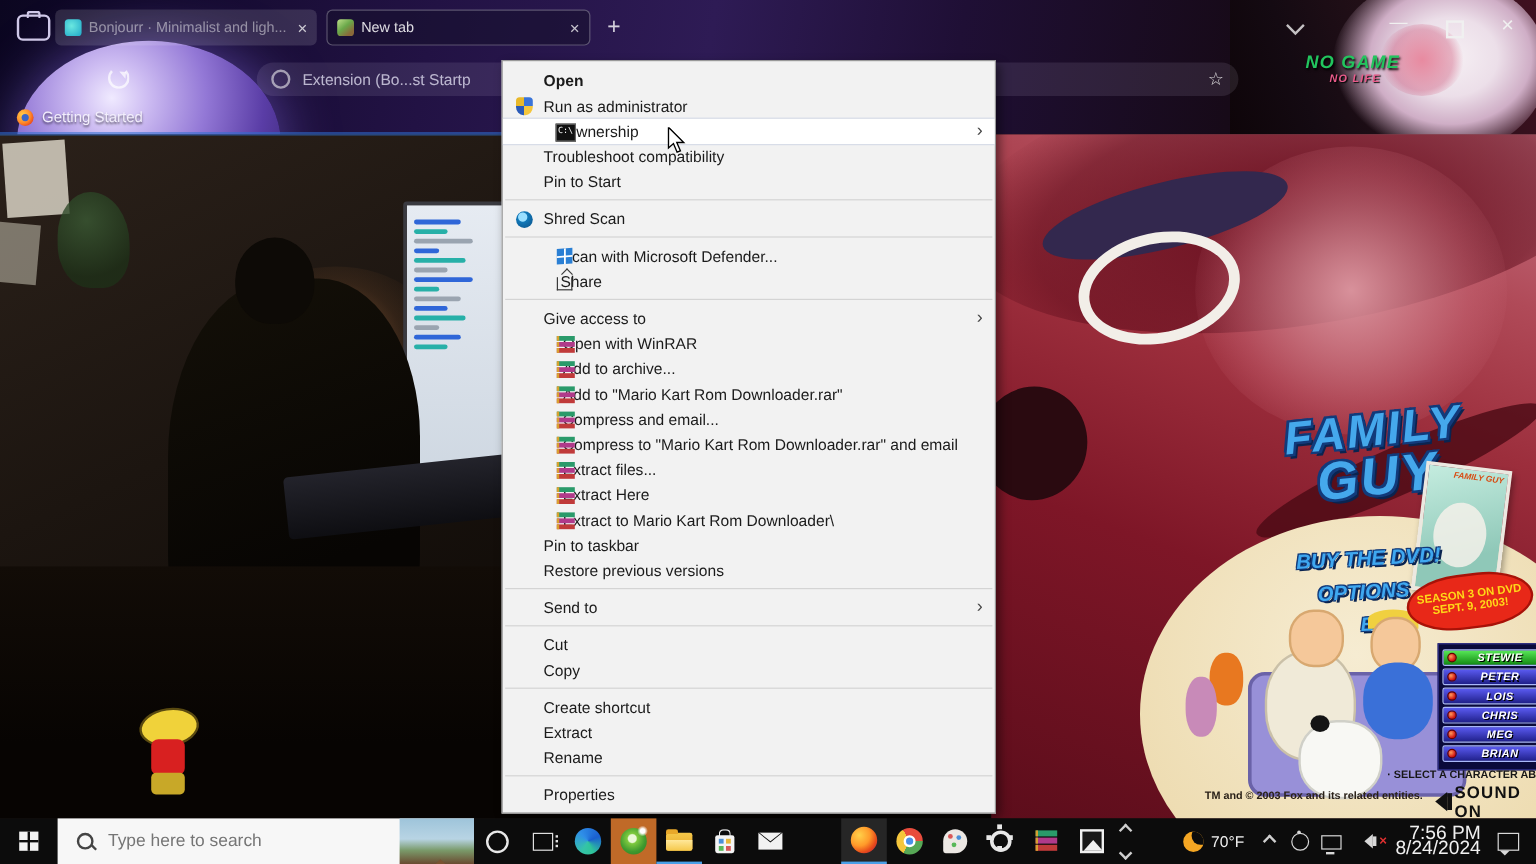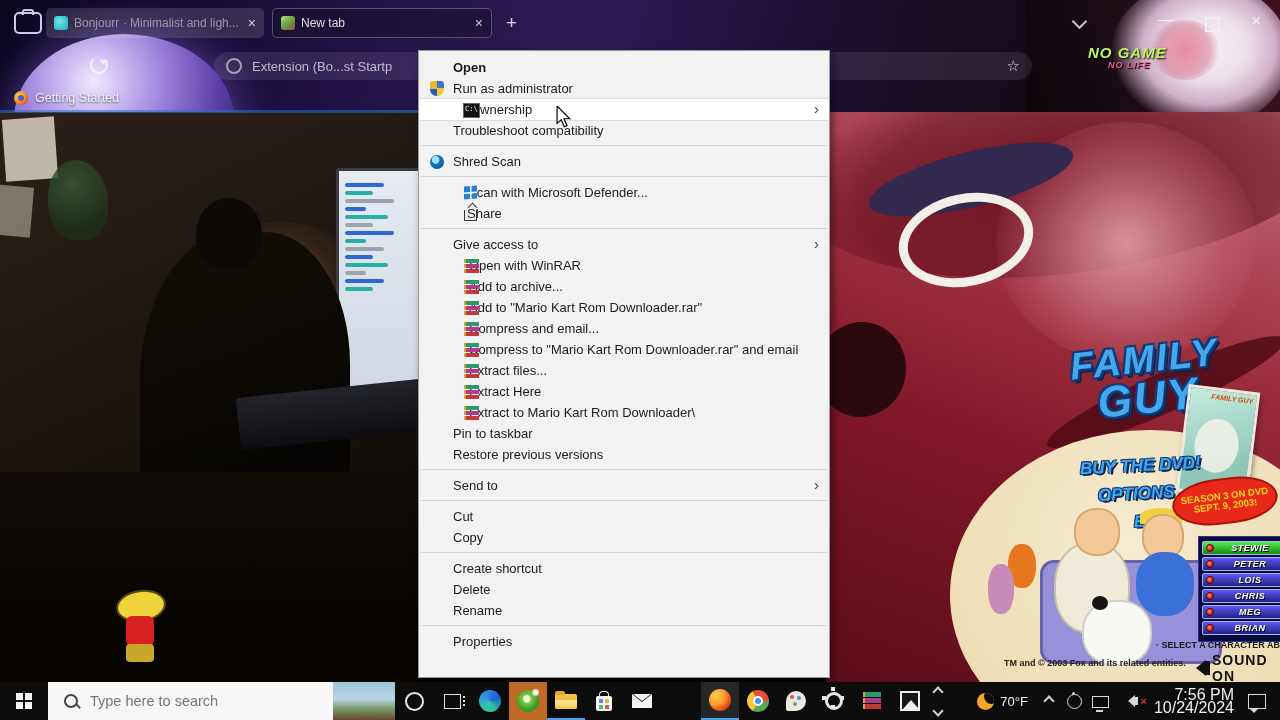--- a/index.html
+++ b/index.html
@@ -12,21 +12,21 @@
   .planet{position:absolute;left:14px;top:34px;width:220px;height:170px;border-radius:50%;
     background:radial-gradient(circle at 36% 28%,#f0eaff 0%,#cdbcf2 16%,#9378d6 42%,#5a3da6 68%,#2c1b5e 100%);
     box-shadow:0 0 45px rgba(150,120,255,.5);}
   .anime-art{position:absolute;right:0;top:0;width:255px;height:112px;
     background:linear-gradient(250deg,#401020 0%,#241018 45%,#140a12 75%,#0e0509 100%);}
   .anime-art::before{content:"";position:absolute;right:-10px;top:-20px;width:180px;height:150px;border-radius:50%;
     background:radial-gradient(ellipse at 55% 45%,#f6f0f4 0%,#ecdfe9 28%,#cfaec6 48%,rgba(160,80,110,0) 70%);}
   .anime-art::after{content:"";position:absolute;right:60px;top:20px;width:70px;height:60px;border-radius:50%;
     background:radial-gradient(circle,#e88aa0 0%,rgba(200,60,100,.35) 55%,rgba(0,0,0,0) 75%);}
   .ngnl1{position:absolute;left:1088px;top:44px;font-size:15px;font-weight:bold;font-style:italic;
-    color:#bef264;letter-spacing:1px;text-shadow:1px 1px 2px #000;z-index:3;}
+    color:#22c55e;letter-spacing:1px;text-shadow:1px 1px 2px #000;z-index:3;}
   .ngnl2{position:absolute;left:1108px;top:60px;font-size:9px;font-weight:bold;font-style:italic;
     color:#e85a8a;letter-spacing:1px;text-shadow:1px 1px 1px #000;z-index:3;}
 
   .workspace-btn{position:absolute;left:14px;top:12px;width:24px;height:18px;border:2px solid #cfc8e8;
     border-radius:5px;z-index:4;}
   .workspace-btn::before{content:"";position:absolute;left:6px;top:-5px;width:8px;height:4px;
     border:2px solid #cfc8e8;border-bottom:none;border-radius:3px 3px 0 0;}
 
   .tab{position:absolute;top:8px;height:30px;border-radius:5px;display:flex;align-items:center;
     padding:0 8px;box-sizing:border-box;z-index:4;}
@@ -432,20 +432,23 @@
         <span>Run as administrator</span>
       </div>
     <div class="mi hl">
         <span class="mico ico-cmd"></span>
         <span>Ownership</span>
         <span class="sub">›</span>
       </div>
     <div class="mi">
         <span>Troubleshoot compatibility</span>
       </div>
+    <div class="mi">
+        <span>Pin to Start</span>
+      </div>
     <div class="msep"></div>
     <div class="mi">
         <span class="mico ico-shred"></span>
         <span>Shred Scan</span>
       </div>
     <div class="msep"></div>
     <div class="mi">
         <span class="mico ico-def"></span>
         <span>Scan with Microsoft Defender...</span>
       </div>
@@ -506,21 +509,21 @@
         <span>Cut</span>
       </div>
     <div class="mi">
         <span>Copy</span>
       </div>
     <div class="msep"></div>
     <div class="mi">
         <span>Create shortcut</span>
       </div>
     <div class="mi">
-        <span>Delete</span>
+        <span>Extract</span>
       </div>
     <div class="mi">
         <span>Rename</span>
       </div>
     <div class="msep"></div>
     <div class="mi">
         <span>Properties</span>
       </div>
   </div>
 
@@ -595,18 +598,18 @@
     <div class="tb-ico" style="width:26px;">
         <div class="net"></div>
       </div>
     <div class="tb-ico" style="width:30px;">
         <div class="vol">
           <span class="x">×</span>
         </div>
       </div>
     <div class="clock">
       <div>7:56 PM</div>
-      <div>10/24/2024</div>
+      <div>8/24/2024</div>
     </div>
     <div class="action"></div>
   </div>
 
 </div>
 
 </body></html>

